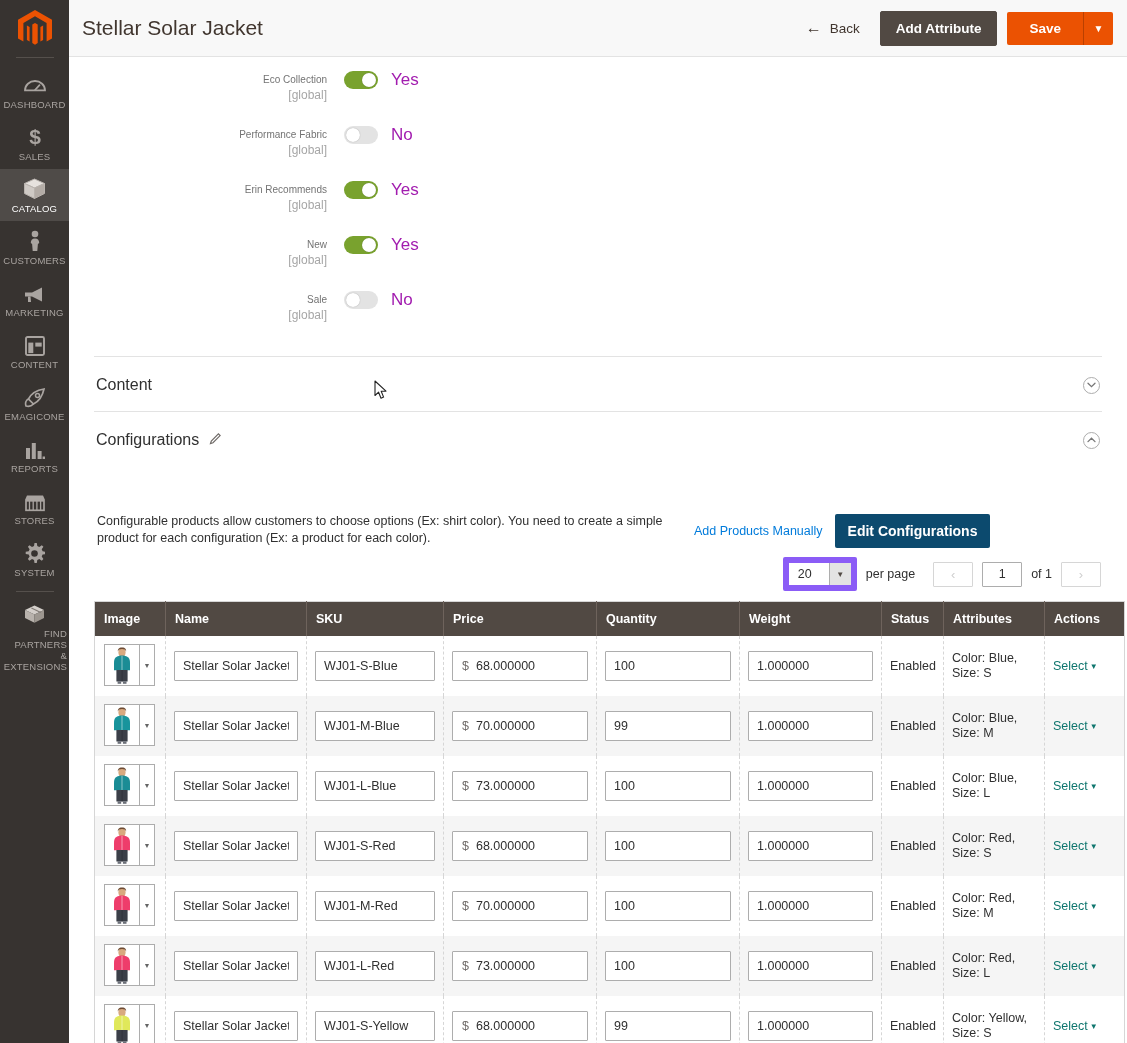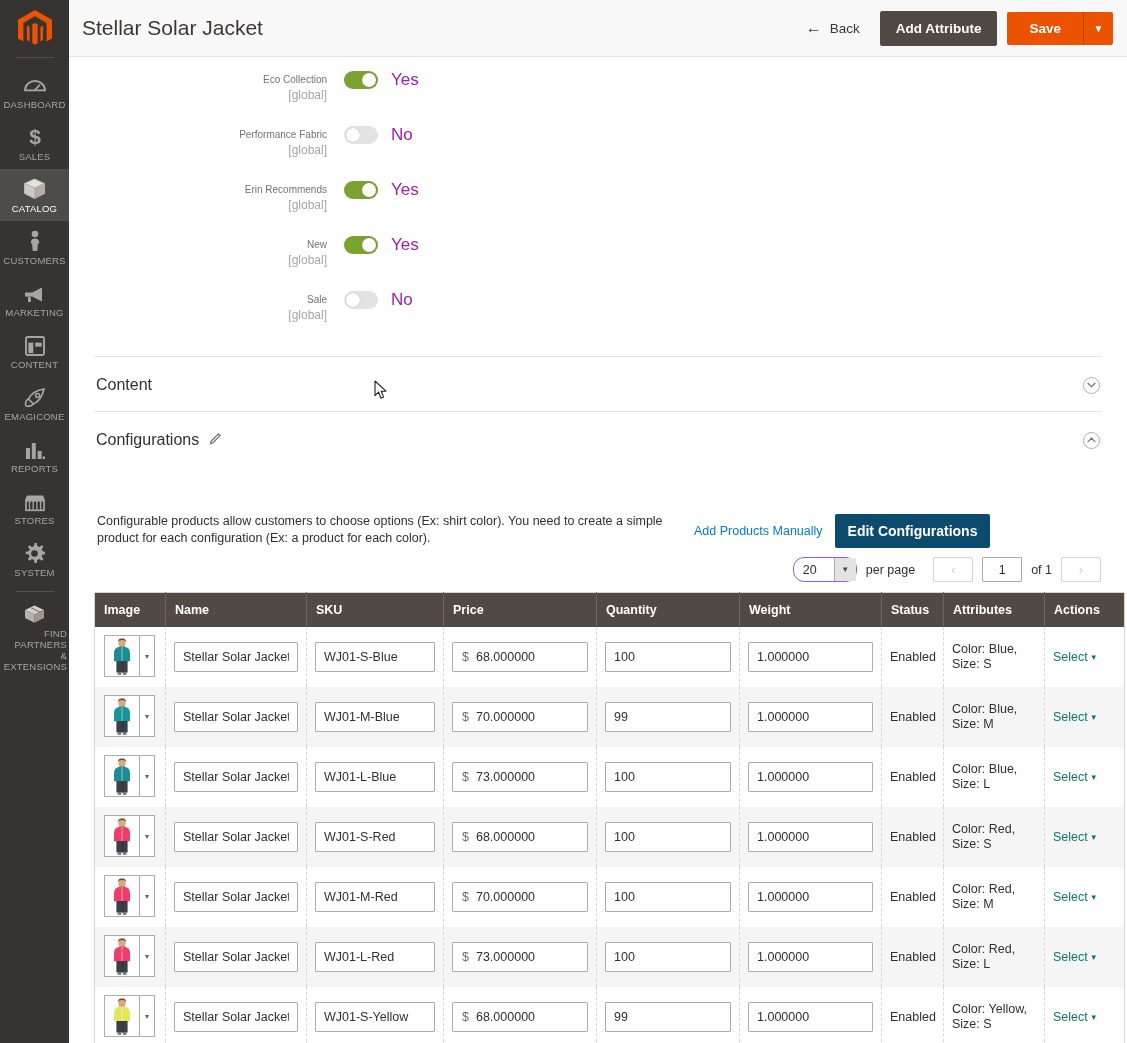--- a/index.html
+++ b/index.html
@@ -229,22 +229,22 @@
   }
 
   
   .pager {
     display: flex; align-items: center; justify-content: flex-end;
     gap: 9px;
     padding: 9px 1px 10px 0;
   }
   .perpage-select {
     display: flex; align-items: stretch;
-    border: 1px solid #8b5cf6; background: #fff;
-    height: 25px; border-radius: 11px;
+    border: 6px solid #8b5cf6; background: #fff;
+    height: 34px; border-radius: 2px;
   }
   .perpage-select .val {
     width: 40px; font-size: 12.5px; color: #303030;
     display: flex; align-items: center; padding-left: 9px;
   }
   .perpage-select .caret {
     width: 22px; background: #e3e3e3; border-left: 1px solid #adadad;
     display: flex; align-items: center; justify-content: center;
     font-size: 8px; color: #514943; cursor: pointer;
   }

